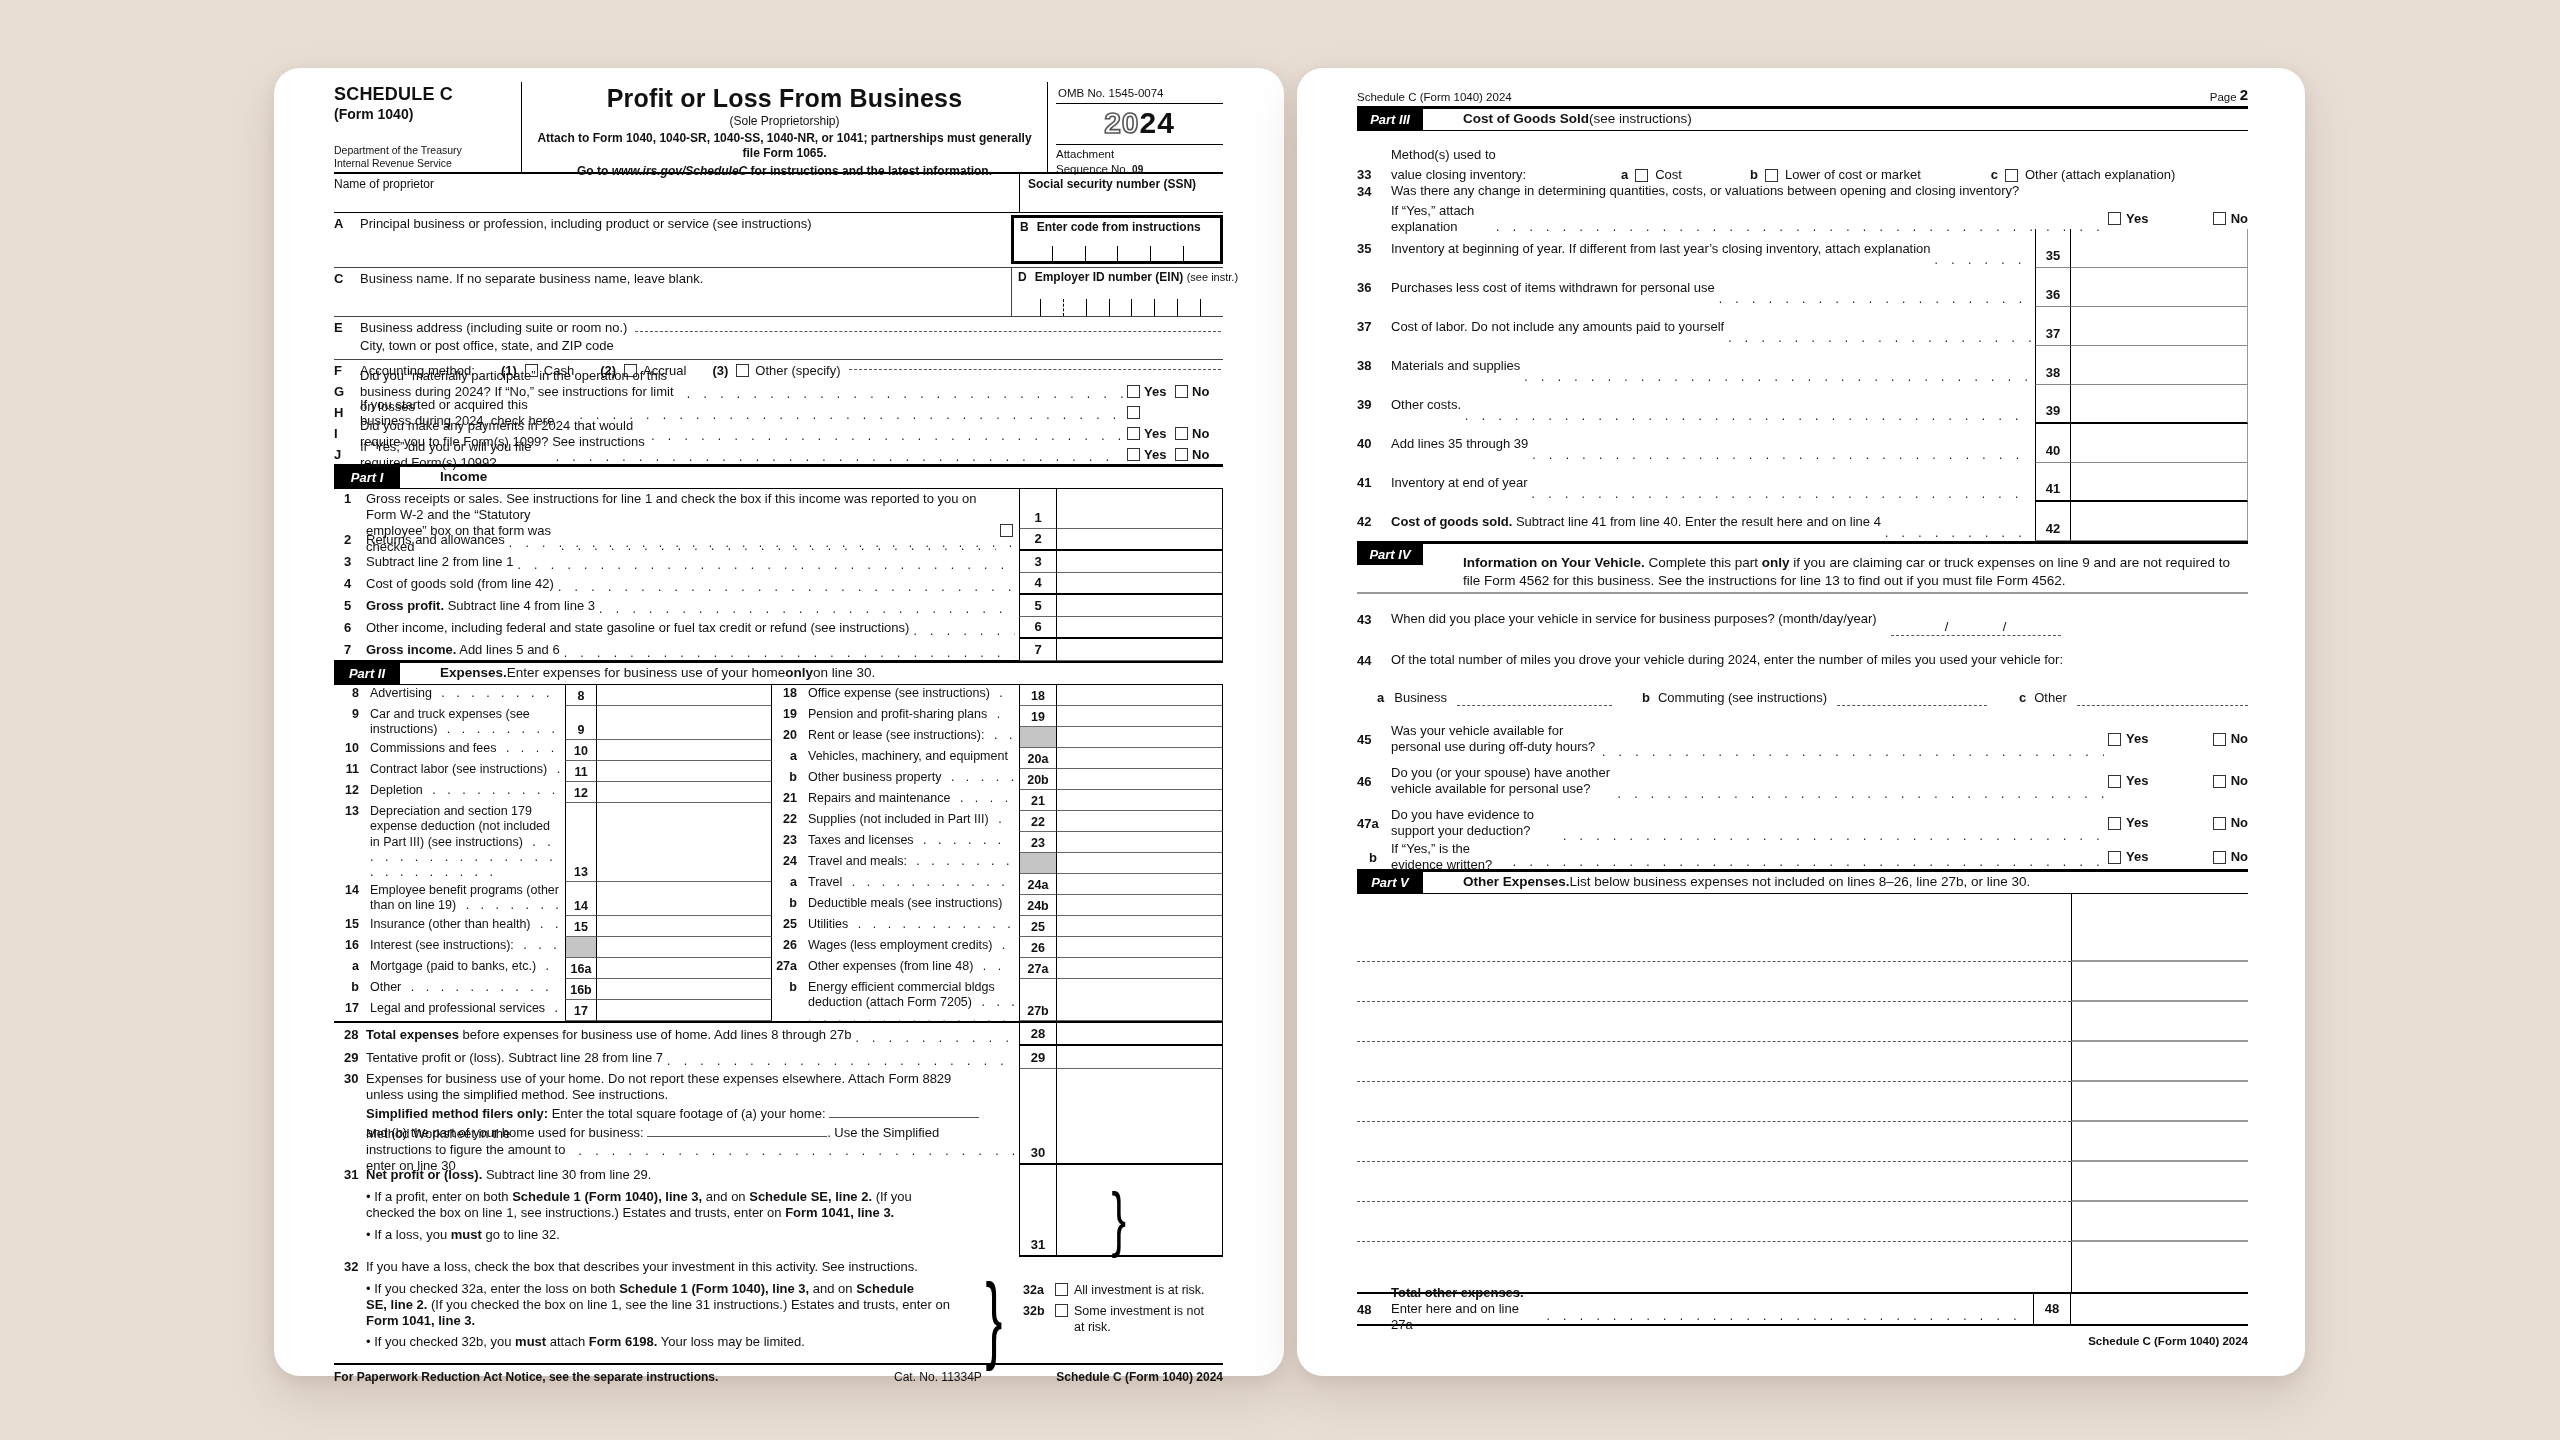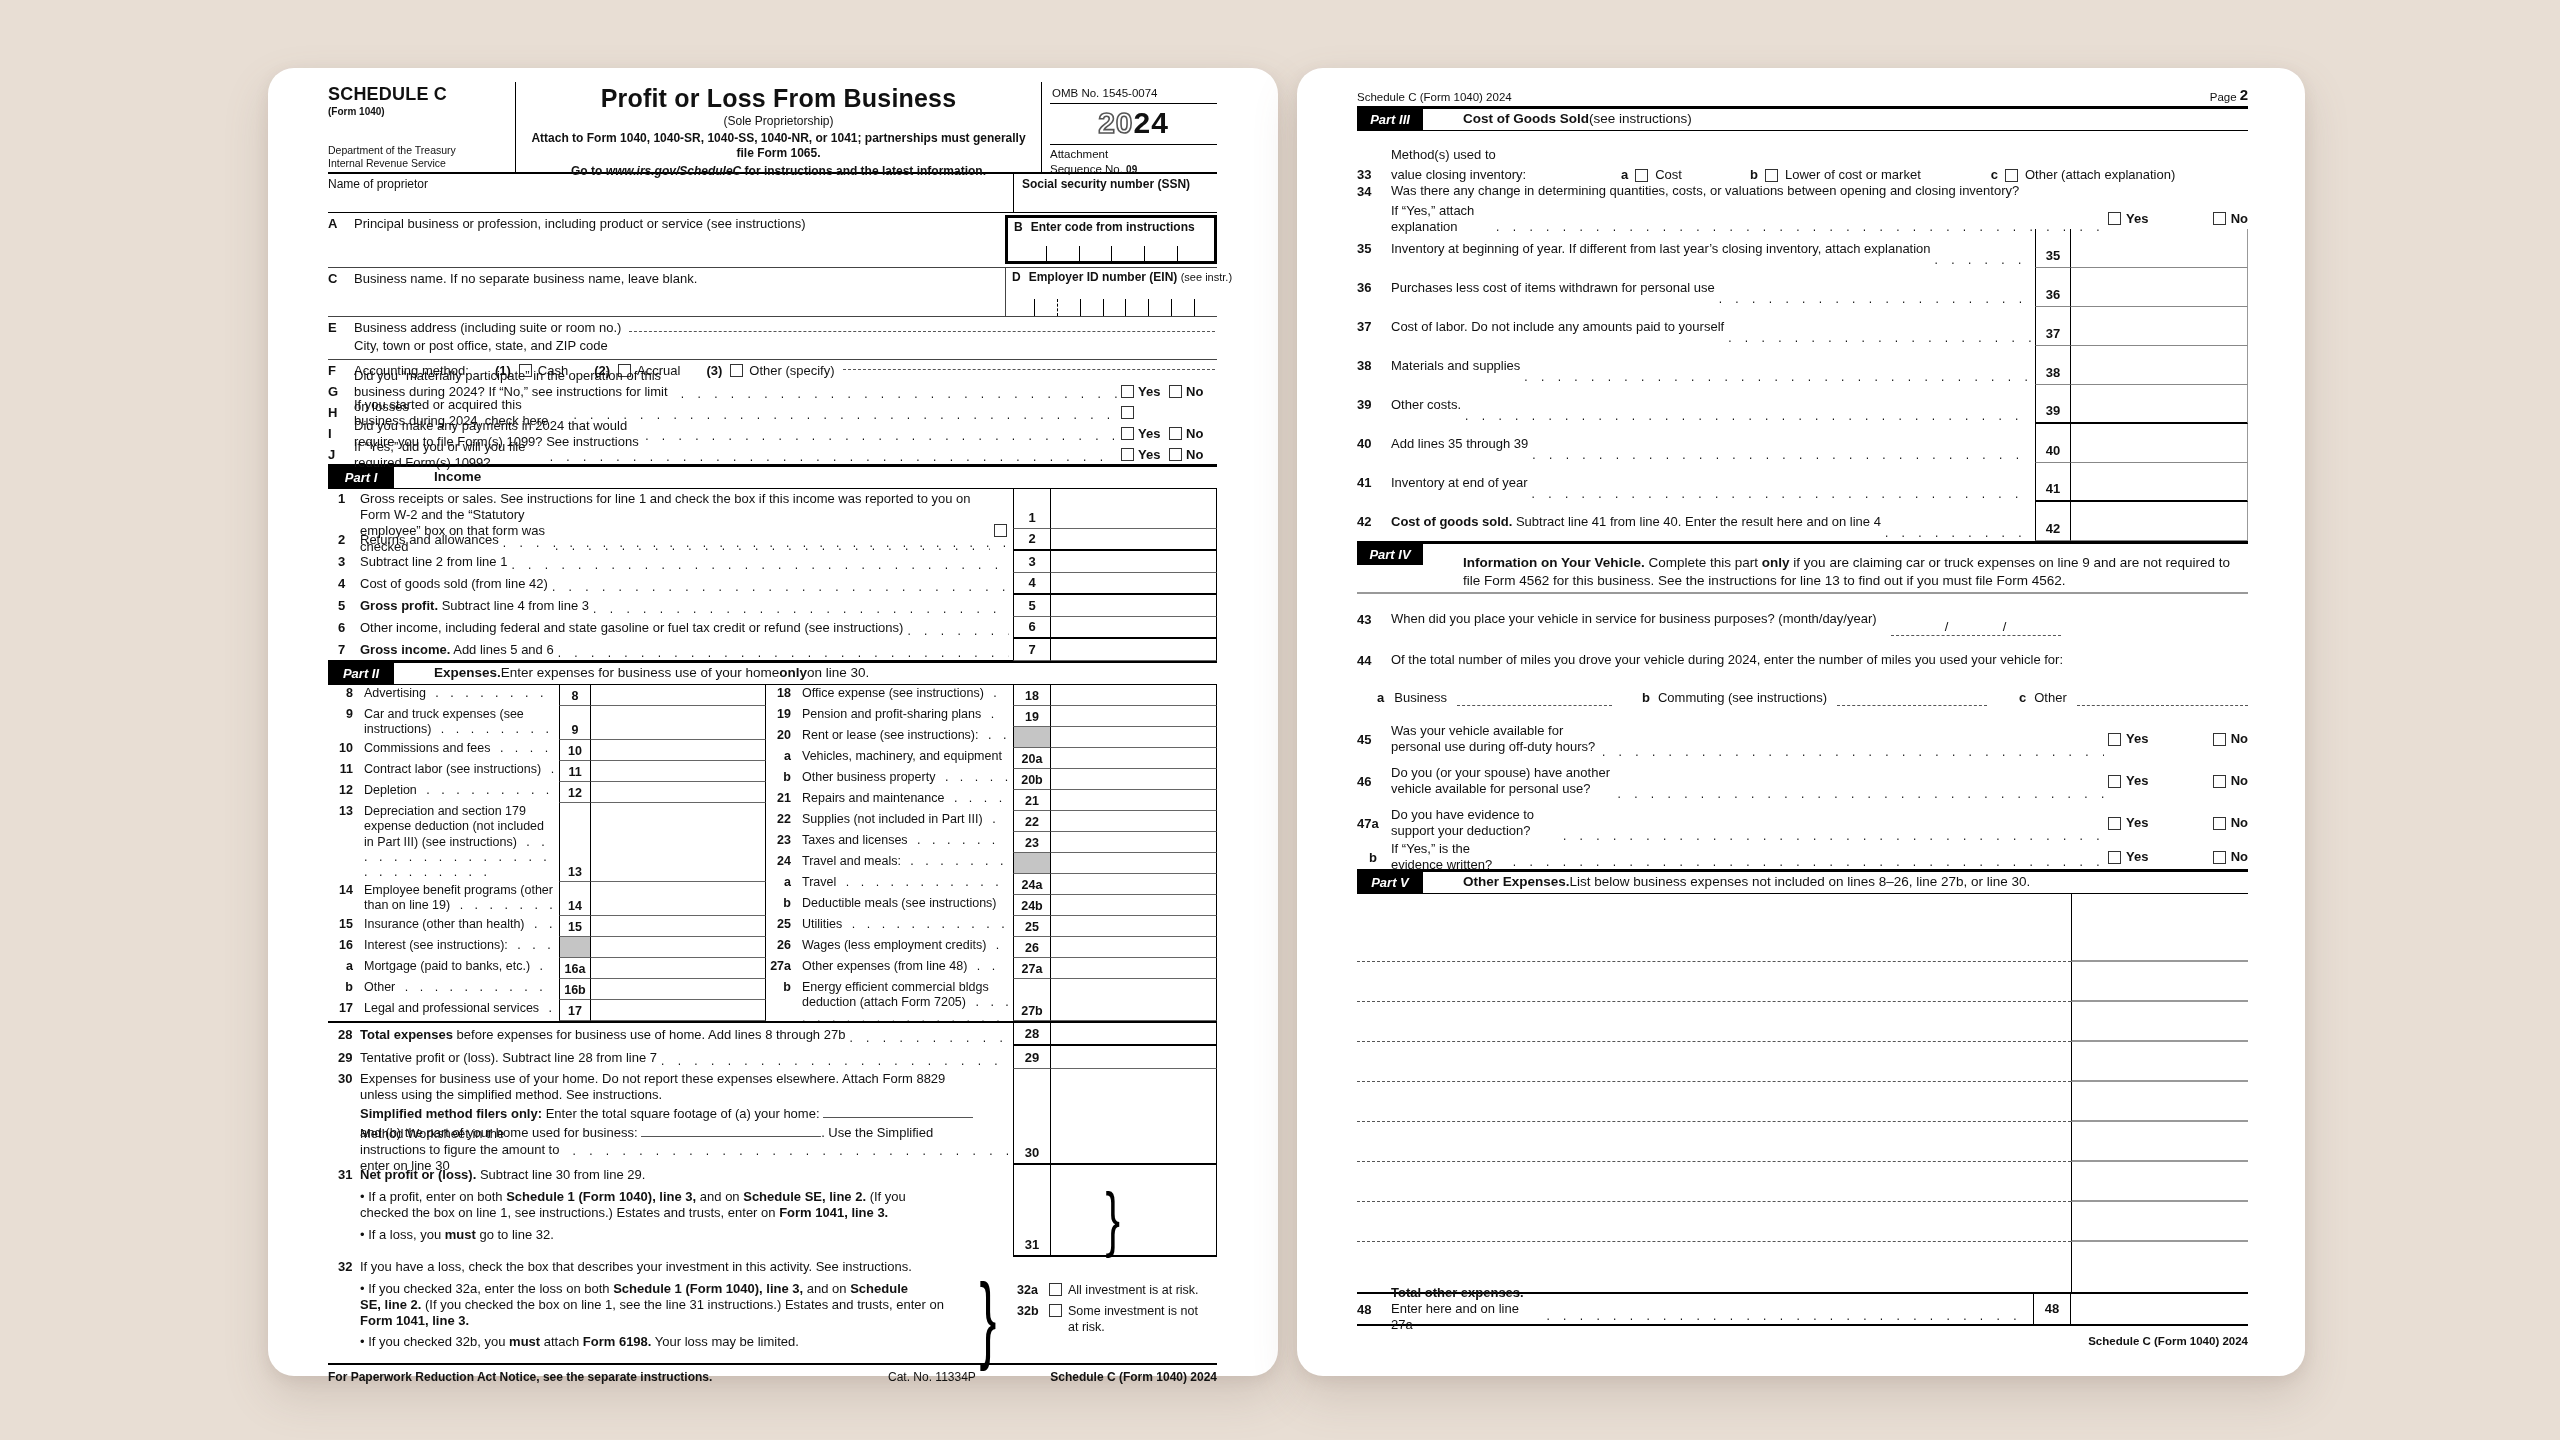--- a/index.html
+++ b/index.html
@@ -8,32 +8,32 @@
     background:#e8ded4;
     font-family:"Liberation Sans","DejaVu Sans",sans-serif;
     color:#111; font-size:13px; line-height:1.22;
     -webkit-font-smoothing:antialiased;
   }
   .page {
     position:absolute; top:68px; height:1308px; background:#fff;
     border-radius:26px; box-sizing:border-box;
     box-shadow:0 20px 45px rgba(120,100,90,.20), 0 4px 14px rgba(120,100,90,.12);
   }
-  #page1 { left:268px;  width:1010px; padding:14px 61px 8px 60px; }
+  #page1 { left:274px;  width:1010px; padding:14px 61px 8px 60px; }
   #page2 { left:1297px; width:1008px; padding:12px 57px 8px 60px; }
 
   .b { font-weight:bold; }
   .sm { font-size:11px; }
 
   
   .hgrid { display:flex; border-bottom:2px solid #000; height:90px; }
   .hcell { box-sizing:border-box; }
   .hc-left { width:188px; border-right:1.5px solid #000; padding:2px 6px 2px 0; display:flex; flex-direction:column; }
   .hc-left .t1 { font-size:18px; font-weight:bold; letter-spacing:.2px; }
-  .hc-left .t2 { font-size:10px; font-weight:bold; }
+  .hc-left .t2 { font-size:14px; font-weight:bold; }
   .hc-left .t3 { font-size:10.5px; margin-top:auto; line-height:1.25; }
   .hc-mid { flex:1; text-align:center; padding:1px 8px; }
   .hc-mid .title { font-size:25px; font-weight:bold; letter-spacing:.2px; }
   .hc-mid .sub { font-size:12px; margin-top:0px; }
   .hc-mid .att { font-size:12px; font-weight:bold; margin-top:3px; }
   .hc-mid .goto { font-size:12px; font-weight:bold; margin-top:4px; }
   .hc-right { width:176px; border-left:1.5px solid #000; padding:2px 0 2px 8px; font-size:11.5px; }
   .omb { border-bottom:1px solid #000; padding:2px 0 3px 2px; }
   .year { display:flex; align-items:baseline; justify-content:center; border-bottom:1px solid #000; padding:1px 0 2px; }
   .year .y1 { font-size:30px; font-weight:bold; color:#fff; -webkit-text-stroke:1.6px #555; text-stroke:1.6px #555; letter-spacing:1px; }

